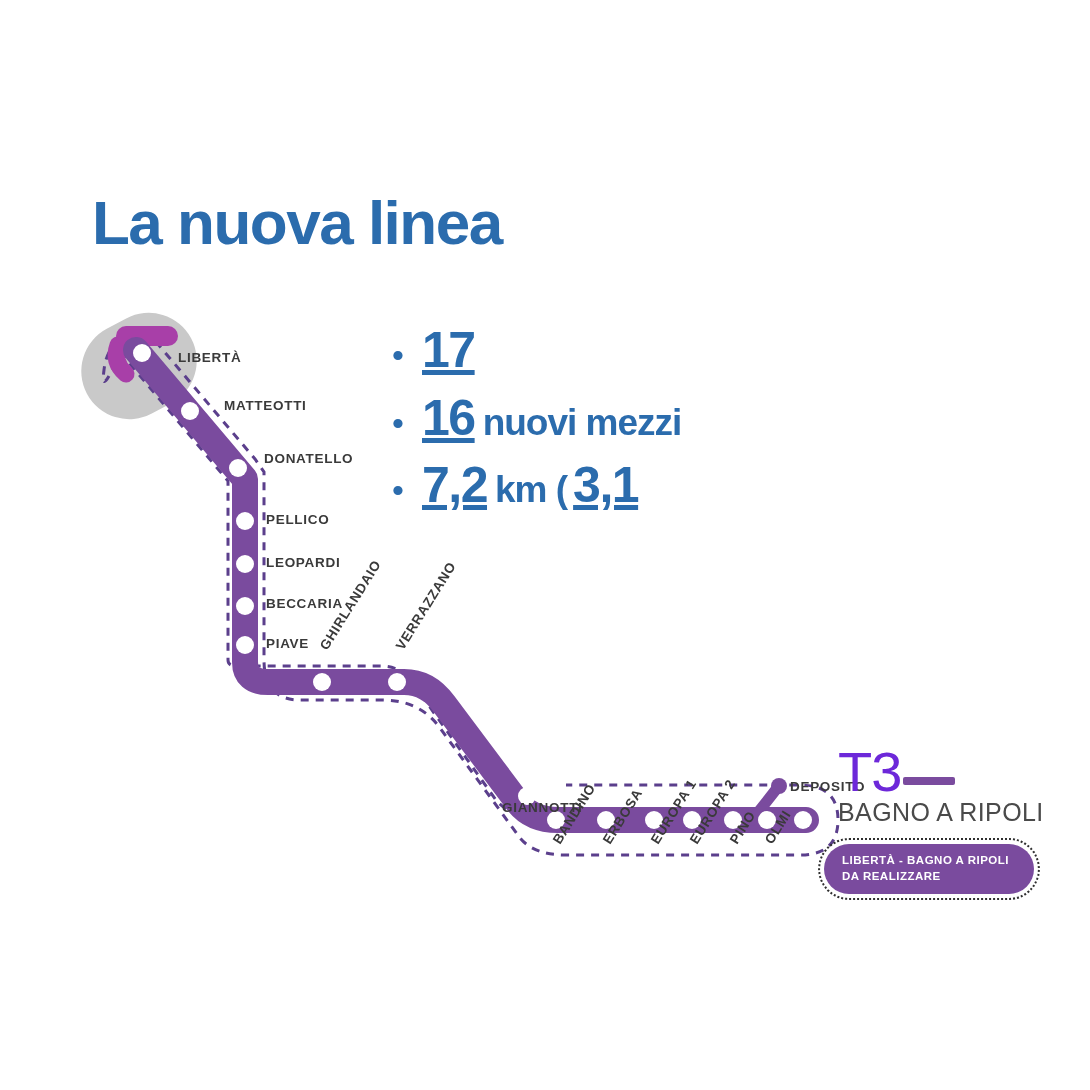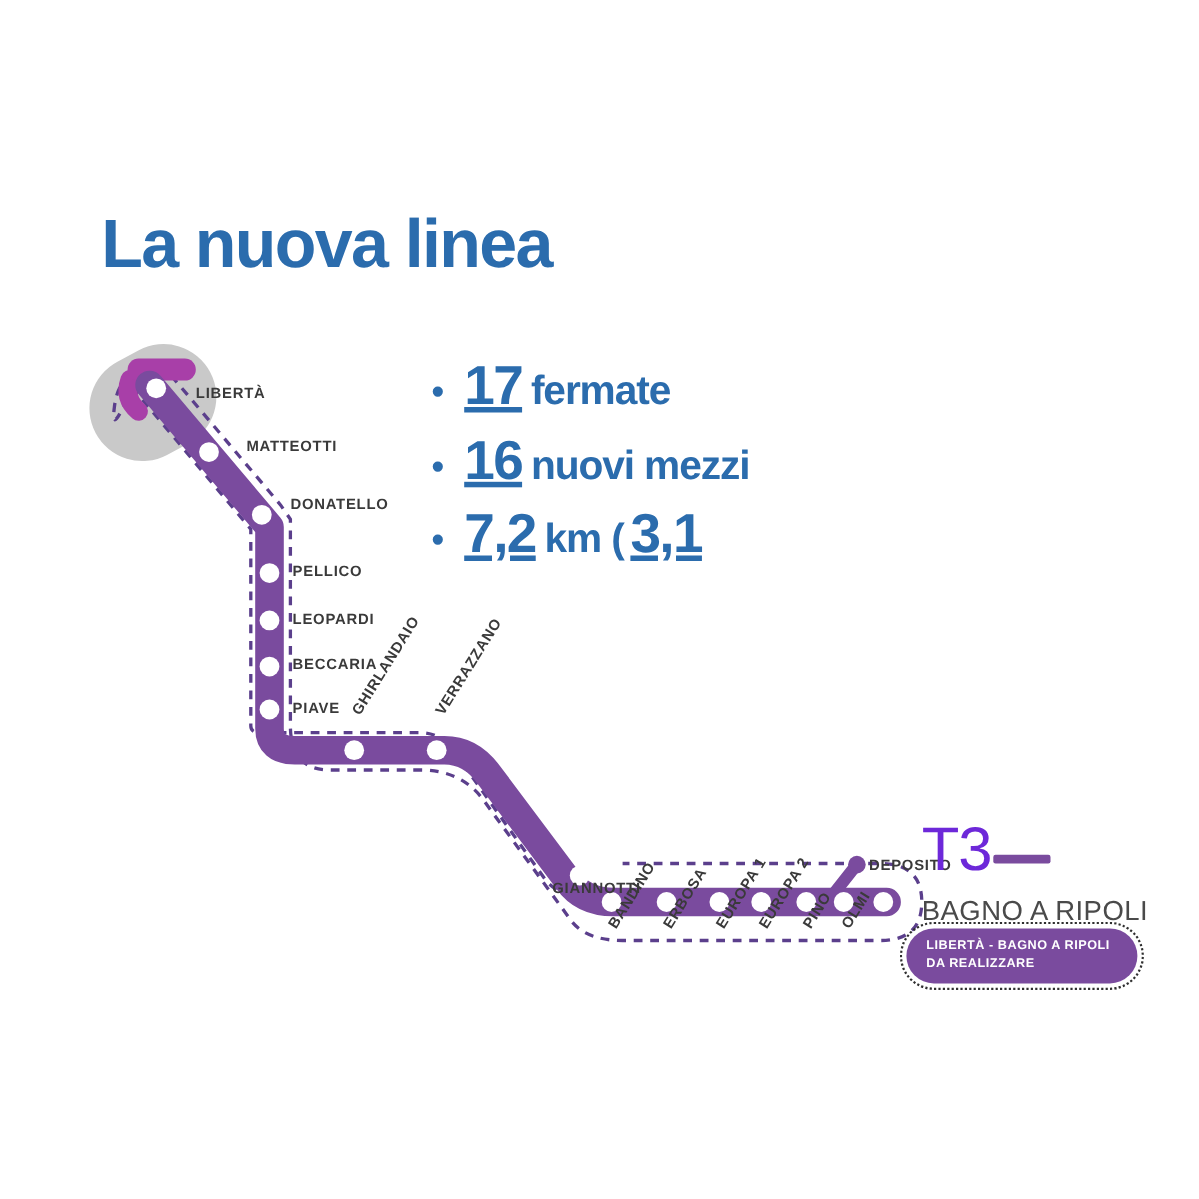--- a/index.html
+++ b/index.html
@@ -118,21 +118,21 @@
     height: 8px;
     background: #7a4b9e;
     border-radius: 2px;
     vertical-align: 6px;
     margin-left: 2px;
   }
   #brand-sub {
     font-size: 25px;
     color: #4a4a4a;
     letter-spacing: 0.4px;
-    margin-top: 18px;
+    margin-top: 2px;
     white-space: nowrap;
   }
 
   
   #legend {
     position: absolute;
     left: 818px;
     top: 838px;
     width: 222px;
     height: 62px;
@@ -169,21 +169,20 @@
 
 <div id="canvas">
 
   <div id="page-title">La nuova linea</div>
 
   <div id="facts">
 
     <div class="fact-row">
       <span class="fact-bullet"></span>
       <span class="fact-num">17</span>
-      <span class="fact-word">fermate</span>
     </div>
 
     <div class="fact-row">
       <span class="fact-bullet"></span>
       <span class="fact-num">16</span>
       <span class="fact-word">nuovi mezzi</span>
     </div>
 
     <div class="fact-row">
       <span class="fact-bullet"></span>

